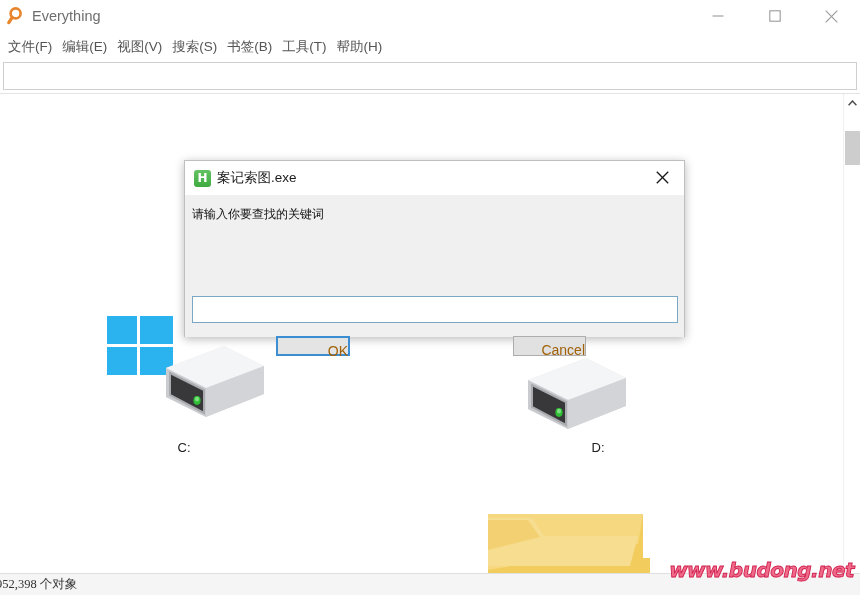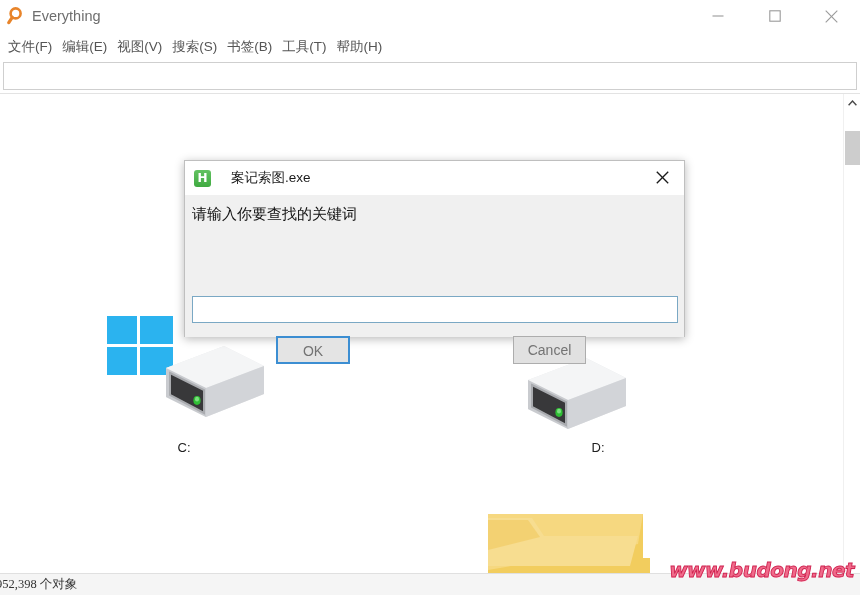--- a/index.html
+++ b/index.html
@@ -192,64 +192,64 @@
     width: 17px; height: 17px;
     border-radius: 3px;
     background: linear-gradient(#63c262, #3faa40);
     display: flex; align-items: center; justify-content: center;
     color: #ffffff;
     font-size: 12px; font-weight: bold;
     font-family: "DejaVu Sans", sans-serif;
     line-height: 1;
   }
   .dlg-title-text {
-    margin-left: 20px;
+    margin-left: 6px;
     font-size: 13.5px; color: #1a1a1a;
     line-height: 18px;
     white-space: nowrap;
   }
   .dlg-close {
     position: absolute; right: 0; top: 0;
     width: 44px; height: 33px;
     display: flex; align-items: center; justify-content: center;
     color: #1a1a1a;
   }
 
   .dlg-body {
     position: absolute; left: 0; top: 34px;
     width: 499px; height: 142px;
     background: #f0f0f0;
   }
   .dlg-prompt {
     position: absolute; left: 7px; top: 9px;
-    font-size: 15px; color: #111111;
+    font-size: 12px; color: #111111;
     line-height: 20px;
     white-space: nowrap;
   }
   .dlg-input {
     position: absolute; left: 7px; top: 101px;
     width: 486px; height: 27px;
     border: 1px solid #7aa8c4;
     background: #ffffff;
     font-size: 13px;
     padding: 2px 4px;
     outline: none;
     font-family: "Liberation Sans", sans-serif;
     color: #111;
   }
   .dlg-btn {
     position: absolute;
-    height: 28px;
+    height: 20px;
     font-size: 14px;
     font-family: "Liberation Sans", sans-serif;
-    color: #737373;
+    color: #a16207;
     background: #e1e1e1;
     border: 1px solid #adadad;
     line-height: 26px;
-    text-align: center;
+    text-align: right;
     padding: 0;
   }
   .dlg-ok {
     left: 91px; top: 141px; width: 74px;
     border: 2px solid #3c8ed2;
     background: #e4e4e4;
   }
   .dlg-cancel {
     left: 328px; top: 141px; width: 73px;
   }

